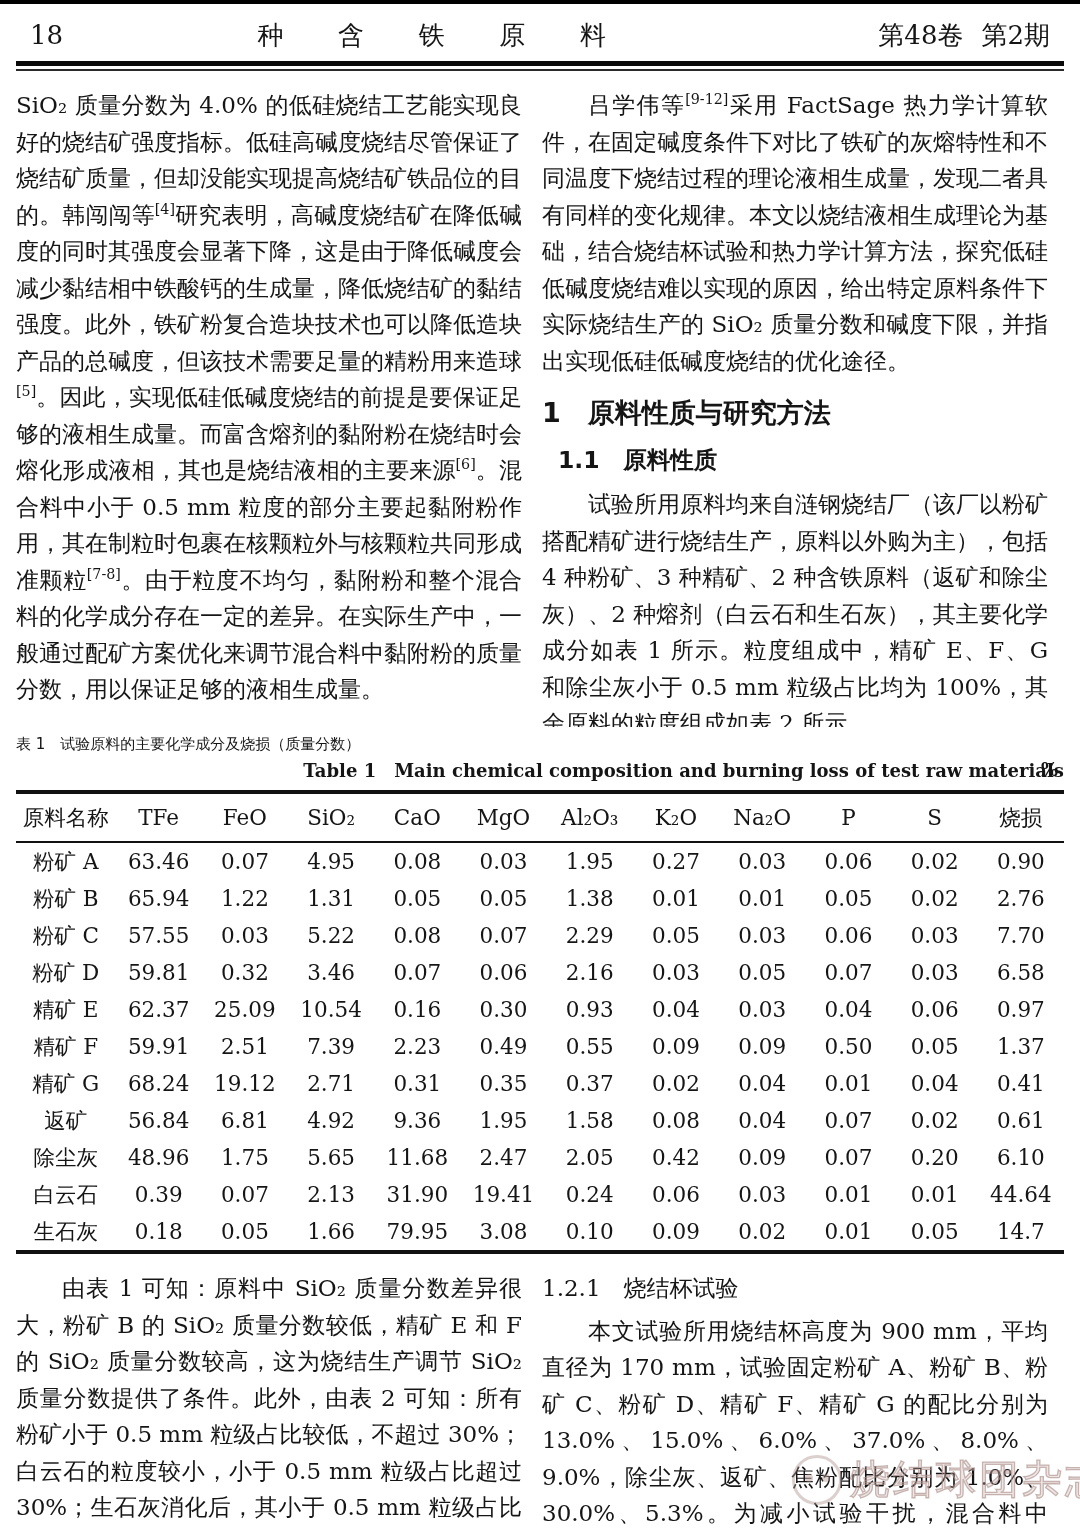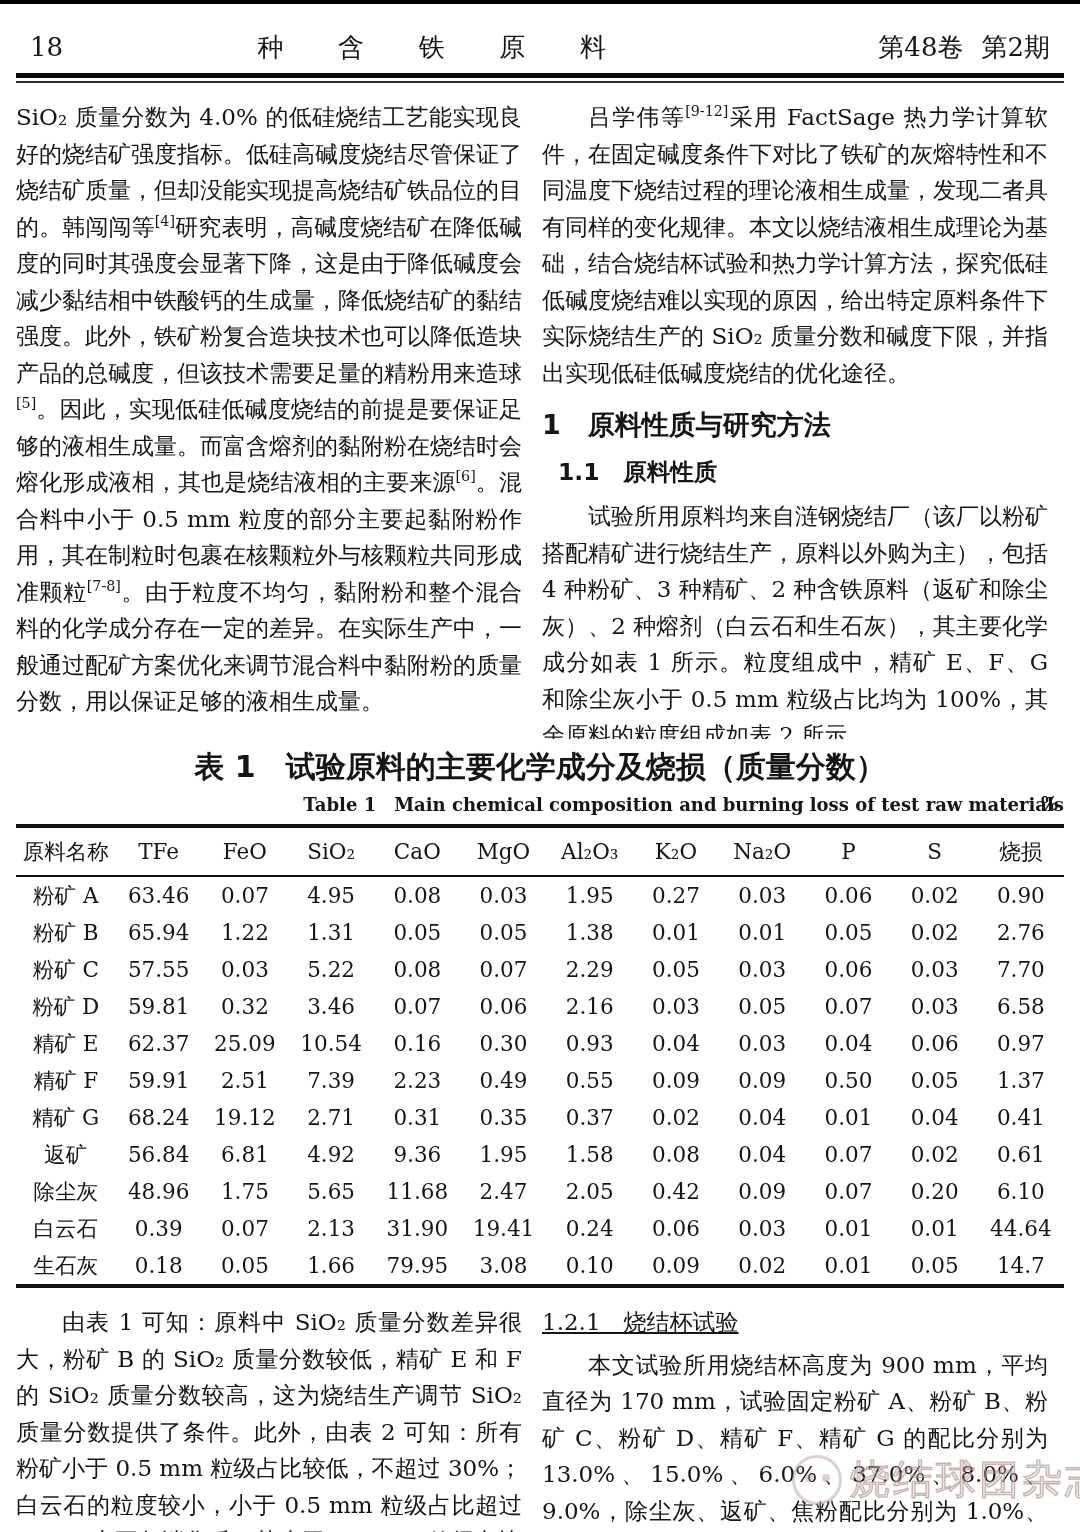--- a/index.html
+++ b/index.html
@@ -3,39 +3,39 @@
 <meta charset="utf-8">
 <style>
   html,body{margin:0;padding:0;background:#fff;}
   body{
     width:1080px;height:1532px;position:relative;overflow:hidden;
     font-family:"DejaVu Serif","Liberation Serif",serif;
     color:#151515;
   }
   .page{box-sizing:border-box;width:1080px;height:1532px;border-top:4px solid #000;padding:0 16px;position:relative;}
   
-  .pagehead{display:flex;justify-content:space-between;align-items:baseline;padding:26px 14px 8px 14px;font-size:26px;}
+  .pagehead{display:flex;justify-content:space-between;align-items:baseline;padding:14px 14px 8px 14px;font-size:26px;}
   .jtitle{letter-spacing:2.1em;text-indent:2.1em;margin-left:-60px;}
   .volissue span{margin-left:18px;}
   .rule-thick{height:5px;background:#0a0a0a;}
   .rule-thin{height:2px;background:#2a2a2a;margin-top:3px;}
   
   .cols{display:flex;gap:20px;margin-top:16px;}
   .cols.top{height:640px;overflow:hidden;}
   .col{width:506px;font-size:23px;line-height:36.5px;text-align:justify;}
   p{margin:0;}
   p.indent{text-indent:2em;}
   sup{font-size:0.62em;line-height:0;vertical-align:super;}
   h2,h3,h4{margin:0;font-weight:bold;}
   h2{font-family:"DejaVu Sans","Liberation Sans",sans-serif;font-size:27px;margin:16px 0 10px 0;}
   h3{font-family:"DejaVu Sans","Liberation Sans",sans-serif;font-size:23.5px;margin:4px 0 8px 16px;}
-  h4{font-family:"DejaVu Serif","Liberation Serif",serif;font-weight:normal;font-size:23px;margin:0 0 6px 0;text-decoration:underline;}
+  h4{font-family:"DejaVu Serif","Liberation Serif",serif;font-weight:normal;font-size:23px;margin:0 0 6px 0;}
   
   .tablewrap{margin-top:8px;}
-  .cap-cn{text-align:center;font-family:"DejaVu Sans","Liberation Sans",sans-serif;font-weight:bold;font-size:30px;}
+  .cap-cn{text-align:left;font-family:"DejaVu Sans","Liberation Sans",sans-serif;font-weight:normal;font-size:15px;}
   .cap-en{position:relative;text-align:right;font-weight:bold;font-size:18px;margin-top:5px;}
   .cap-unit{position:absolute;right:6px;top:0;font-weight:bold;}
   table{width:100%;border-collapse:collapse;margin-top:7px;border-top:4px solid #111;border-bottom:4px solid #111;table-layout:fixed;}
   th,td{text-align:center;font-weight:normal;font-size:21.5px;}
   thead th{border-bottom:2px solid #111;padding:9px 0;}
   tbody td{padding:4px 0;}
   th:first-child,td:first-child{width:9.5%;}
   
   .watermark{position:absolute;left:792px;top:1448px;display:flex;align-items:center;gap:8px;z-index:5;pointer-events:none;}
   .wm-logo{width:50px;height:50px;border-radius:50%;border:3px solid rgba(175,150,145,0.45);box-sizing:border-box;position:relative;}

